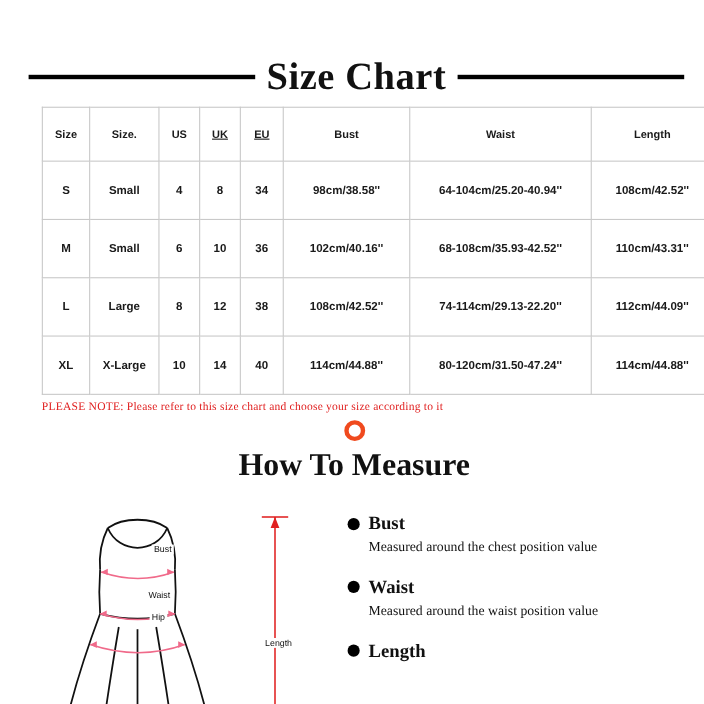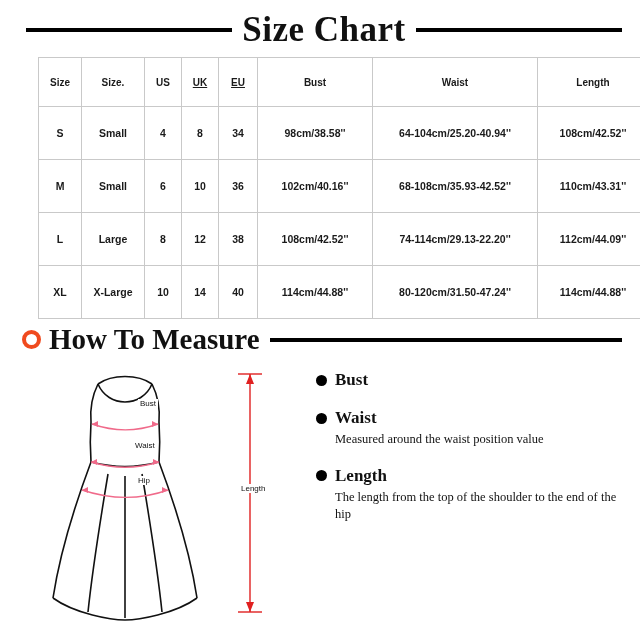--- a/index.html
+++ b/index.html
@@ -21,20 +21,21 @@
     box-sizing: border-box;
   }
 
   
   .title-row {
     display: flex;
     align-items: center;
     justify-content: center;
     gap: 10px;
     padding: 12px 18px 6px 26px;
+    margin-top: 40px;
   }
   .title-rule {
     flex: 1 1 auto;
     height: 4px;
     background: #000;
   }
   .title-text {
     font-family: "Liberation Serif", serif;
     font-size: 35px;
     font-weight: bold;
@@ -85,20 +86,21 @@
     font-family: "Liberation Serif", serif;
     letter-spacing: 0.2px;
   }
 
   
   .howto-row {
     display: flex;
     align-items: center;
     gap: 8px;
     padding: 6px 18px 0 22px;
+    flex-direction: column;
   }
   .bullet-ring {
     width: 19px;
     height: 19px;
     border-radius: 50%;
     border: 4px solid #f04a1e;
     box-sizing: border-box;
     flex: 0 0 auto;
   }
   .howto-text {
@@ -131,21 +133,21 @@
   .illus .lbl {
     position: absolute;
     font-size: 8px;
     font-family: "Liberation Sans", sans-serif;
     color: #111;
     background: #fff;
     padding: 0 2px;
   }
   .lbl-bust { left: 118px; top: 37px; }
   .lbl-waist { left: 113px; top: 79px; }
-  .lbl-hip   { left: 116px; top: 114px; }
+  .lbl-hip   { left: 116px; top: 99px; }
   .lbl-length{ left: 219px; top: 122px; }
 
   .defs {
     flex: 1 1 auto;
     padding-top: 8px;
   }
   .def-item { margin-bottom: 18px; }
   .def-head {
     display: flex;
     align-items: center;
@@ -234,20 +236,21 @@
           <td>14</td>
           <td>40</td>
           <td>114cm/44.88''</td>
           <td>80-120cm/31.50-47.24''</td>
           <td>114cm/44.88''</td>
         </tr>
       </tbody>
     </table>
   </div>
 
+  <div class="note">PLEASE NOTE: Please refer to this size chart and choose your size according to it</div>
 
   <div class="howto-row">
     <div class="bullet-ring"></div>
     <div class="howto-text">How To Measure</div>
     <div class="howto-rule"></div>
   </div>
 
   <div class="lower">
 
     <div class="illus">
@@ -305,31 +308,31 @@
       <div class="lbl lbl-hip">Hip</div>
       <div class="lbl lbl-length">Length</div>
     </div>
 
     <div class="defs">
       <div class="def-item">
         <div class="def-head">
           <span class="dot"></span>
           <span class="def-term">Bust</span>
         </div>
+        <div class="def-desc">Measured around the chest position value</div>
       </div>
       <div class="def-item">
         <div class="def-head">
           <span class="dot"></span>
           <span class="def-term">Waist</span>
         </div>
         <div class="def-desc">Measured around the waist position value</div>
       </div>
       <div class="def-item">
         <div class="def-head">
           <span class="dot"></span>
           <span class="def-term">Length</span>
         </div>
-        <div class="def-desc">The length from the top of the shoulder to the end of the hip</div>
       </div>
     </div>
 
   </div>
 </div>
 
 </body></html>

